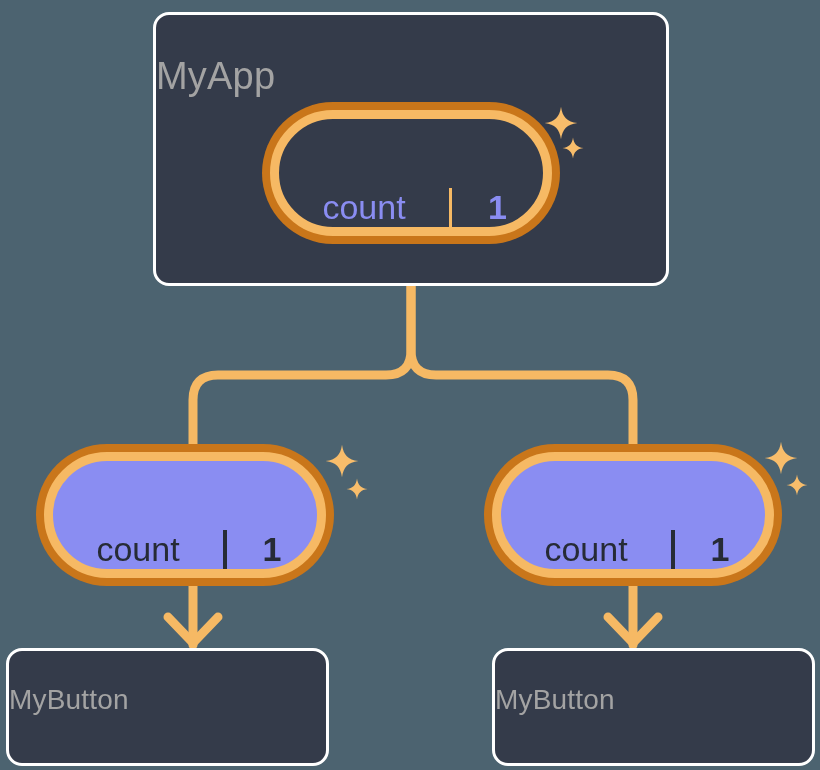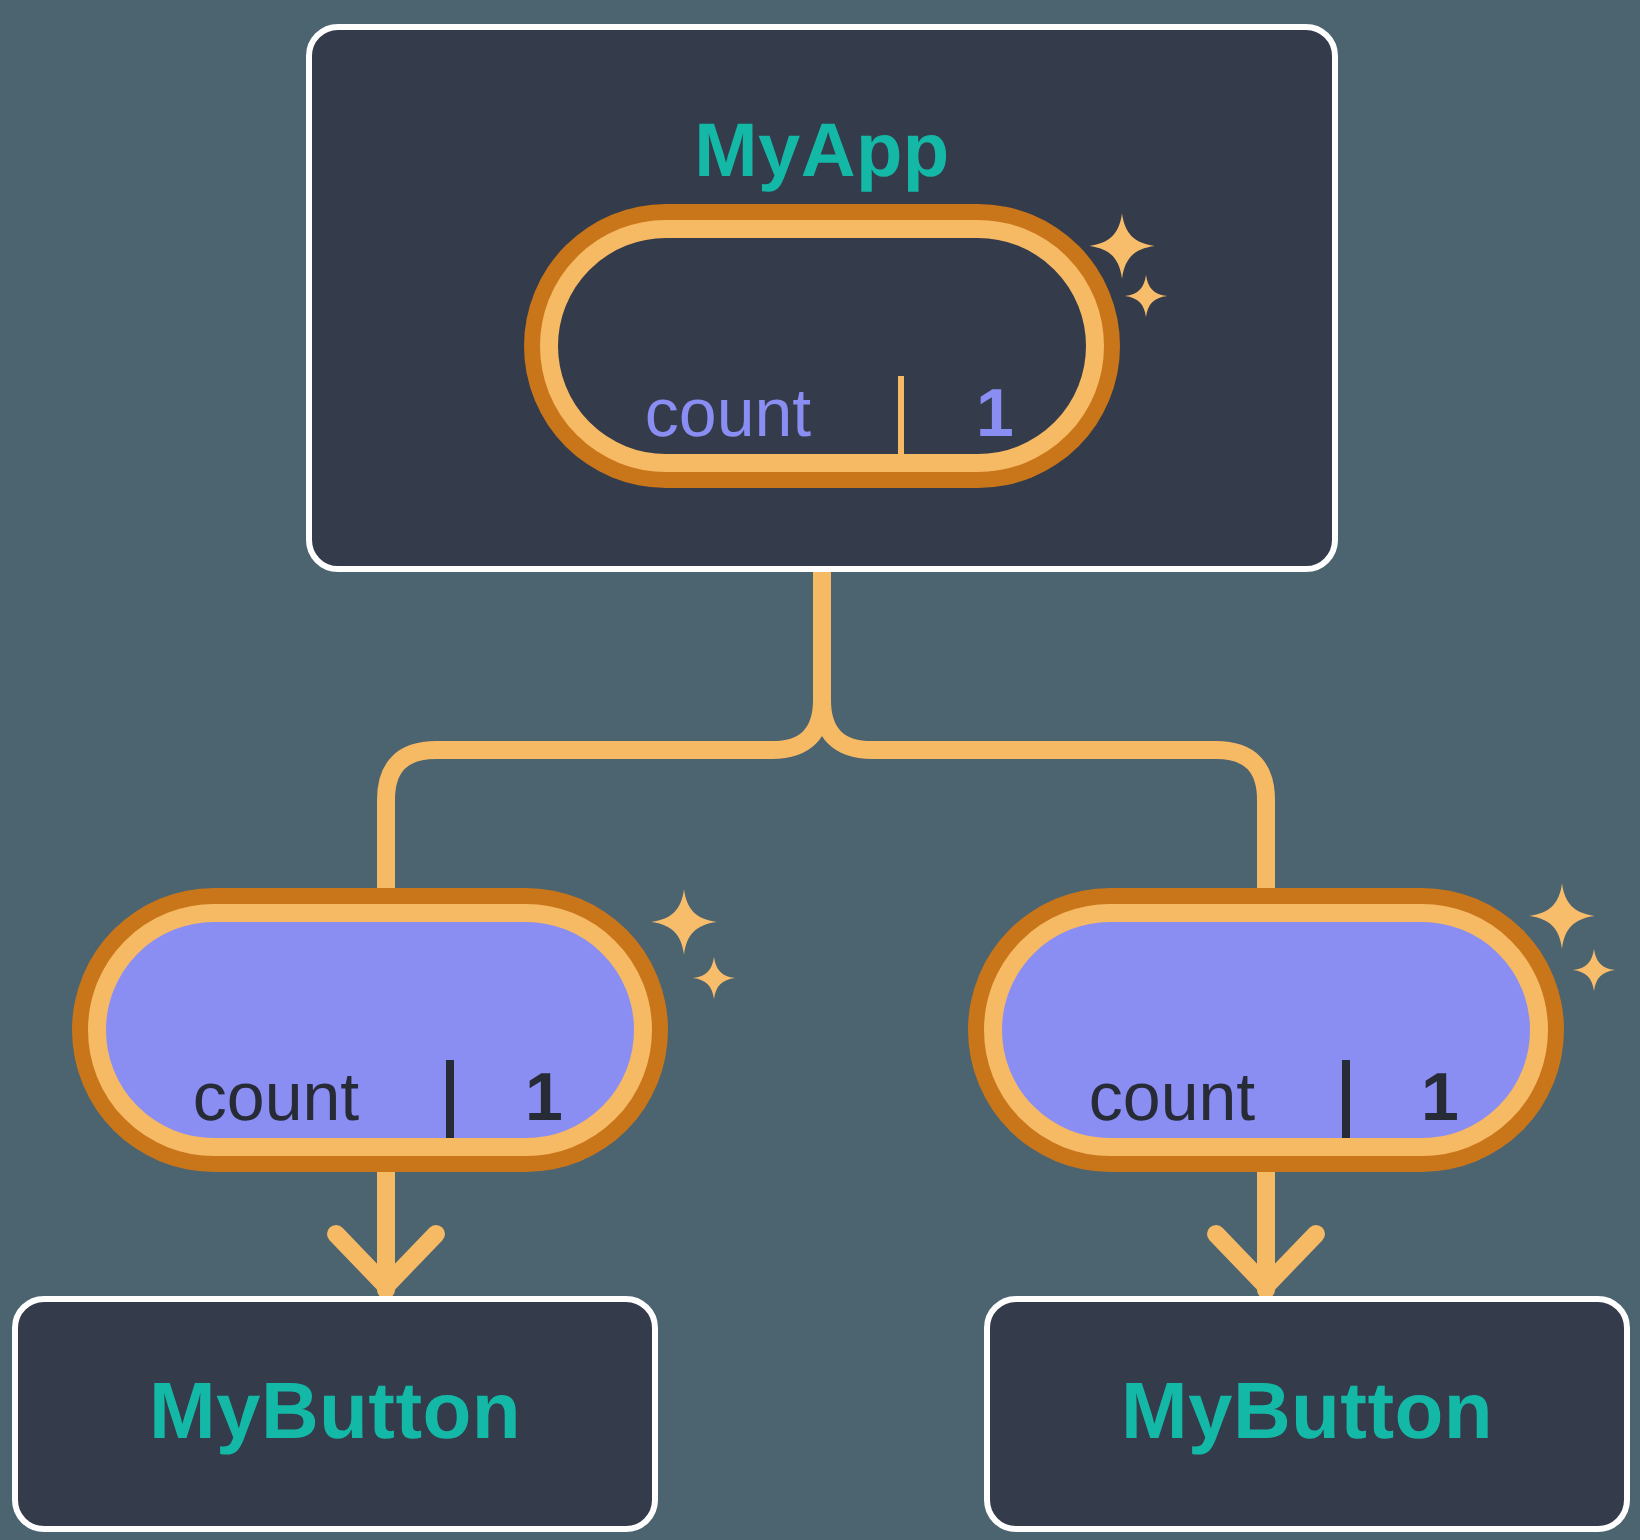--- a/index.html
+++ b/index.html
@@ -35,23 +35,22 @@
     position: absolute;
     box-sizing: border-box;
     background: #343b4a;
     border: 3px solid #ffffff;
     border-radius: 16px;
   }
   .card-title {
     position: absolute;
     left: 0;
     right: 0;
-    text-align: center;
-    color: #14b8a6;
-    font-weight: 700;
+    color: #a3a3a3;
+    font-weight: 400;
     letter-spacing: .2px;
     white-space: nowrap;
   }
 
   #card-myapp {
     left: 153px;
     top: 12px;
     width: 516px;
     height: 274px;
   }
@@ -68,21 +67,21 @@
   }
   #card-btn-right {
     left: 492px;
     top: 648px;
     width: 323px;
     height: 118px;
   }
   #card-btn-left .card-title,
   #card-btn-right .card-title {
     top: 33px;
-    font-size: 40px;
+    font-size: 28px;
   }
 
   
   .pill {
     position: absolute;
     box-sizing: border-box;
     border-radius: 999px;
     border: 9px solid #f6b964;
     box-shadow: 0 0 0 8px #c9761a;
     display: flex;

